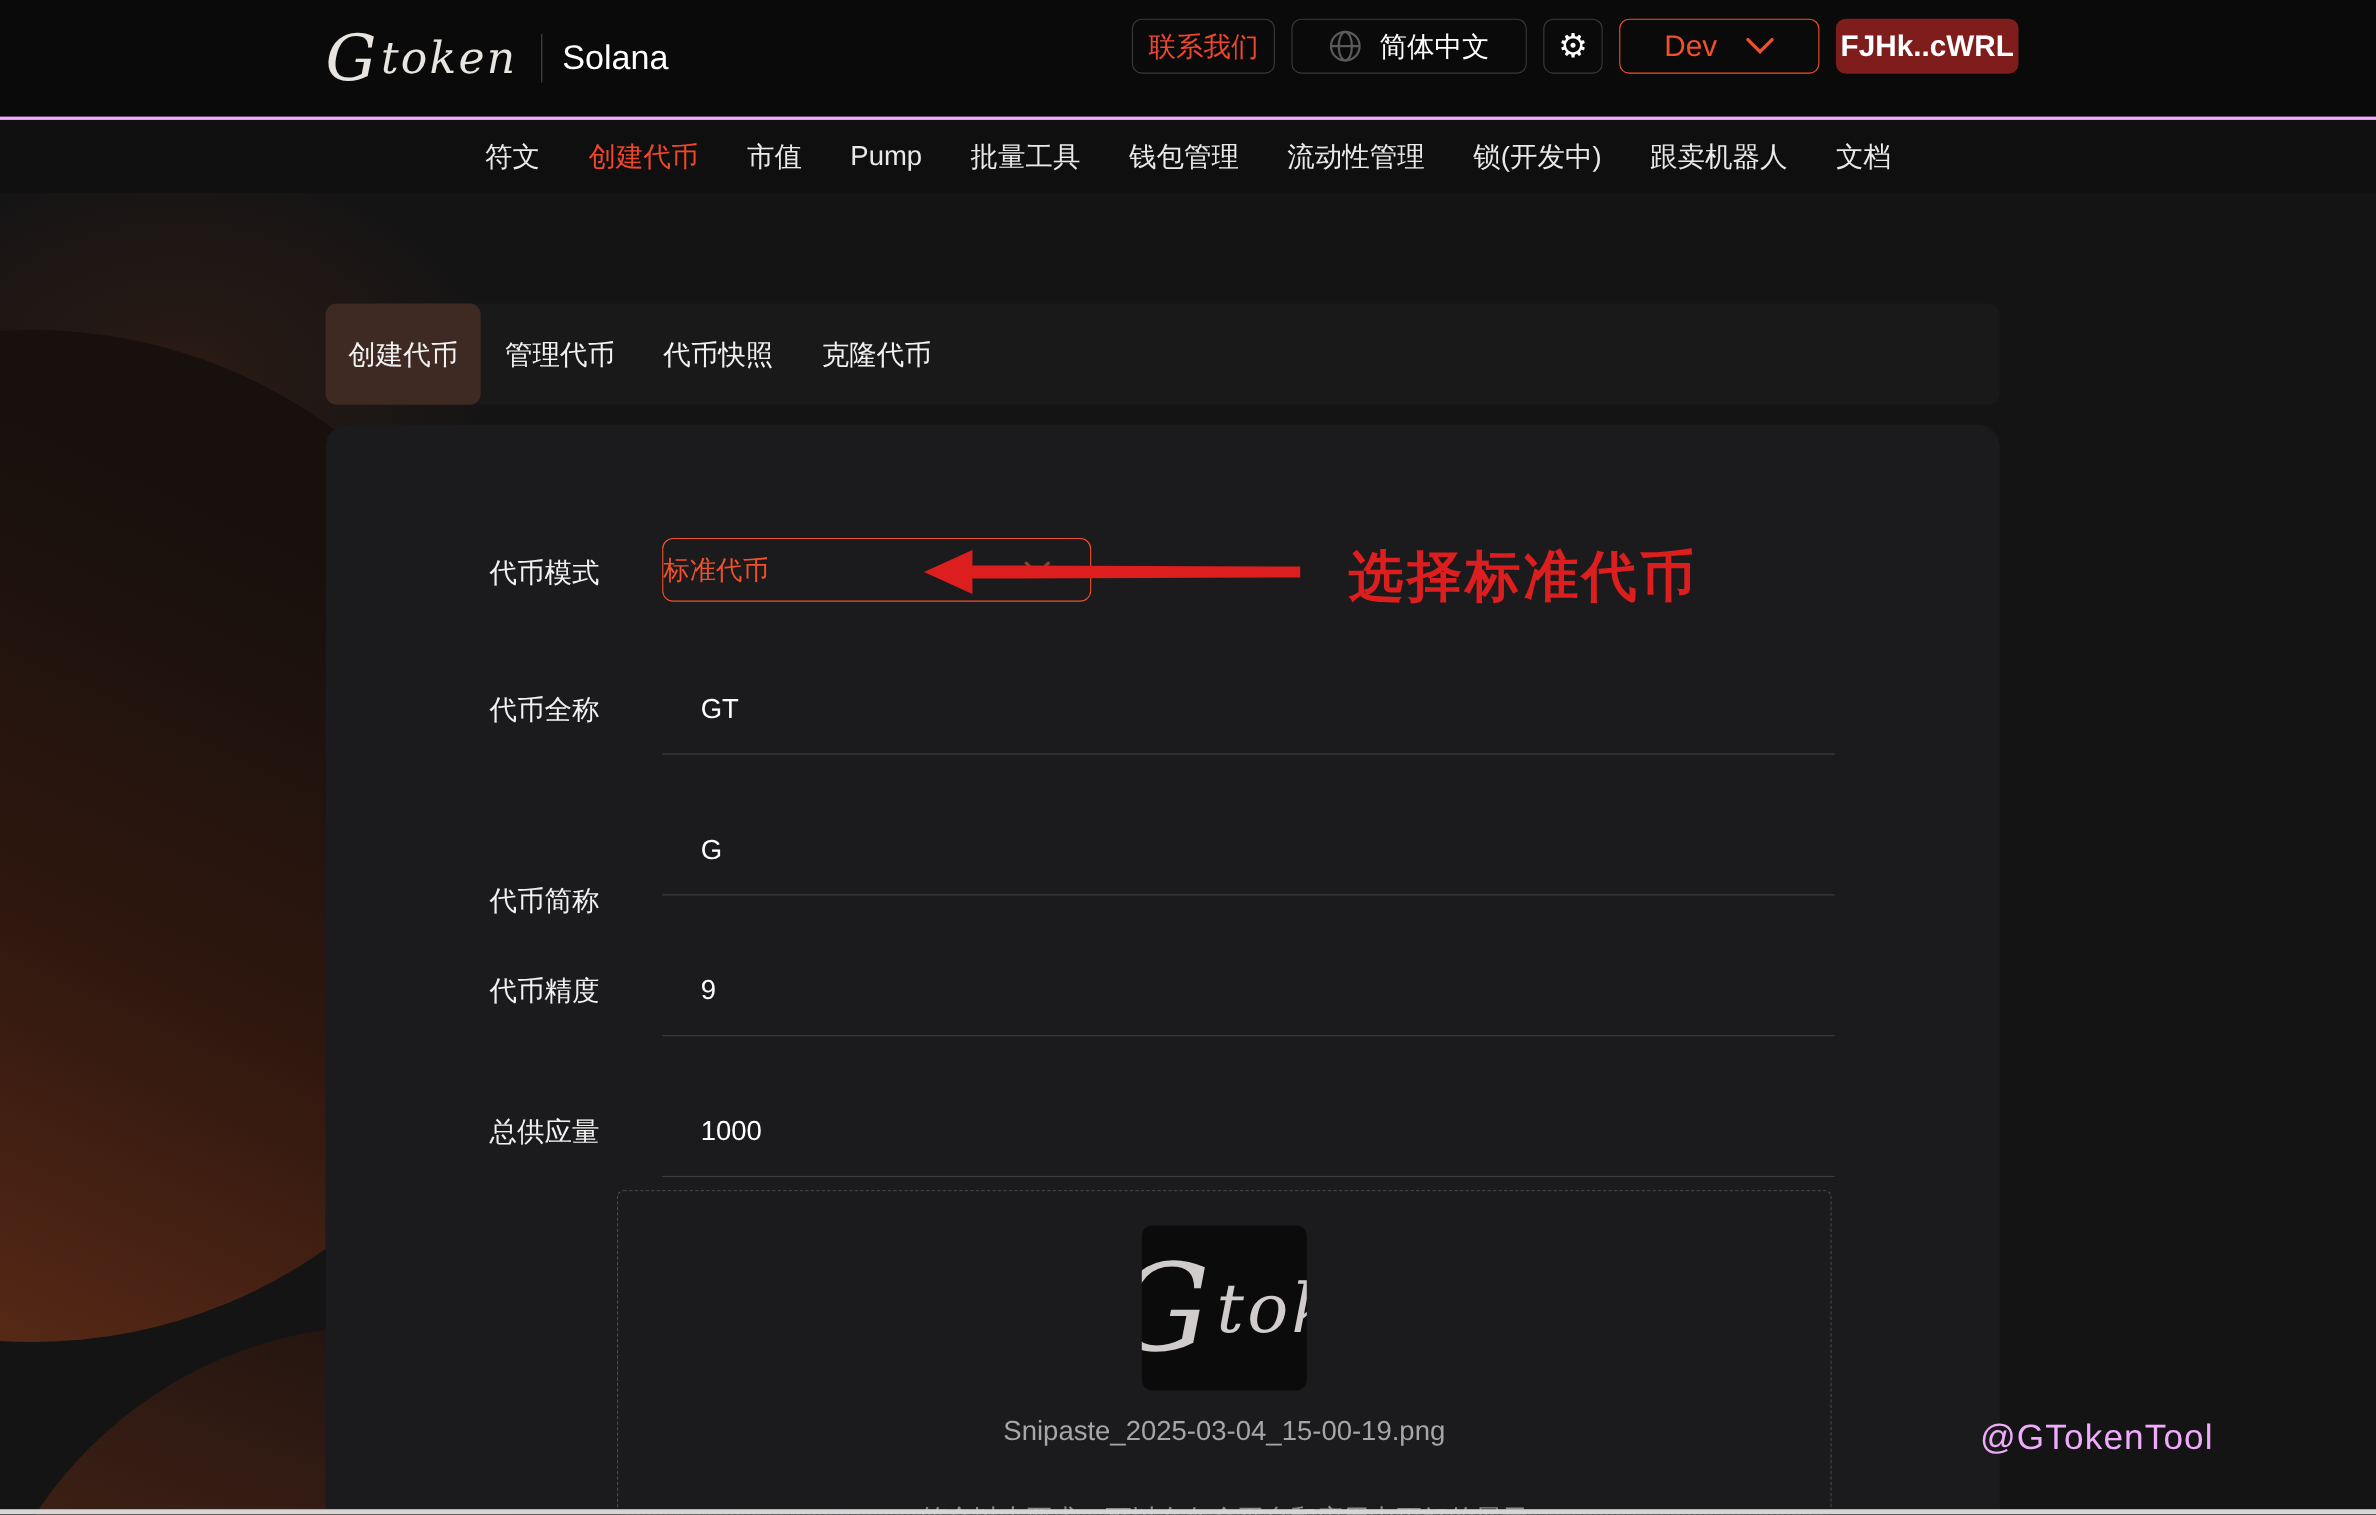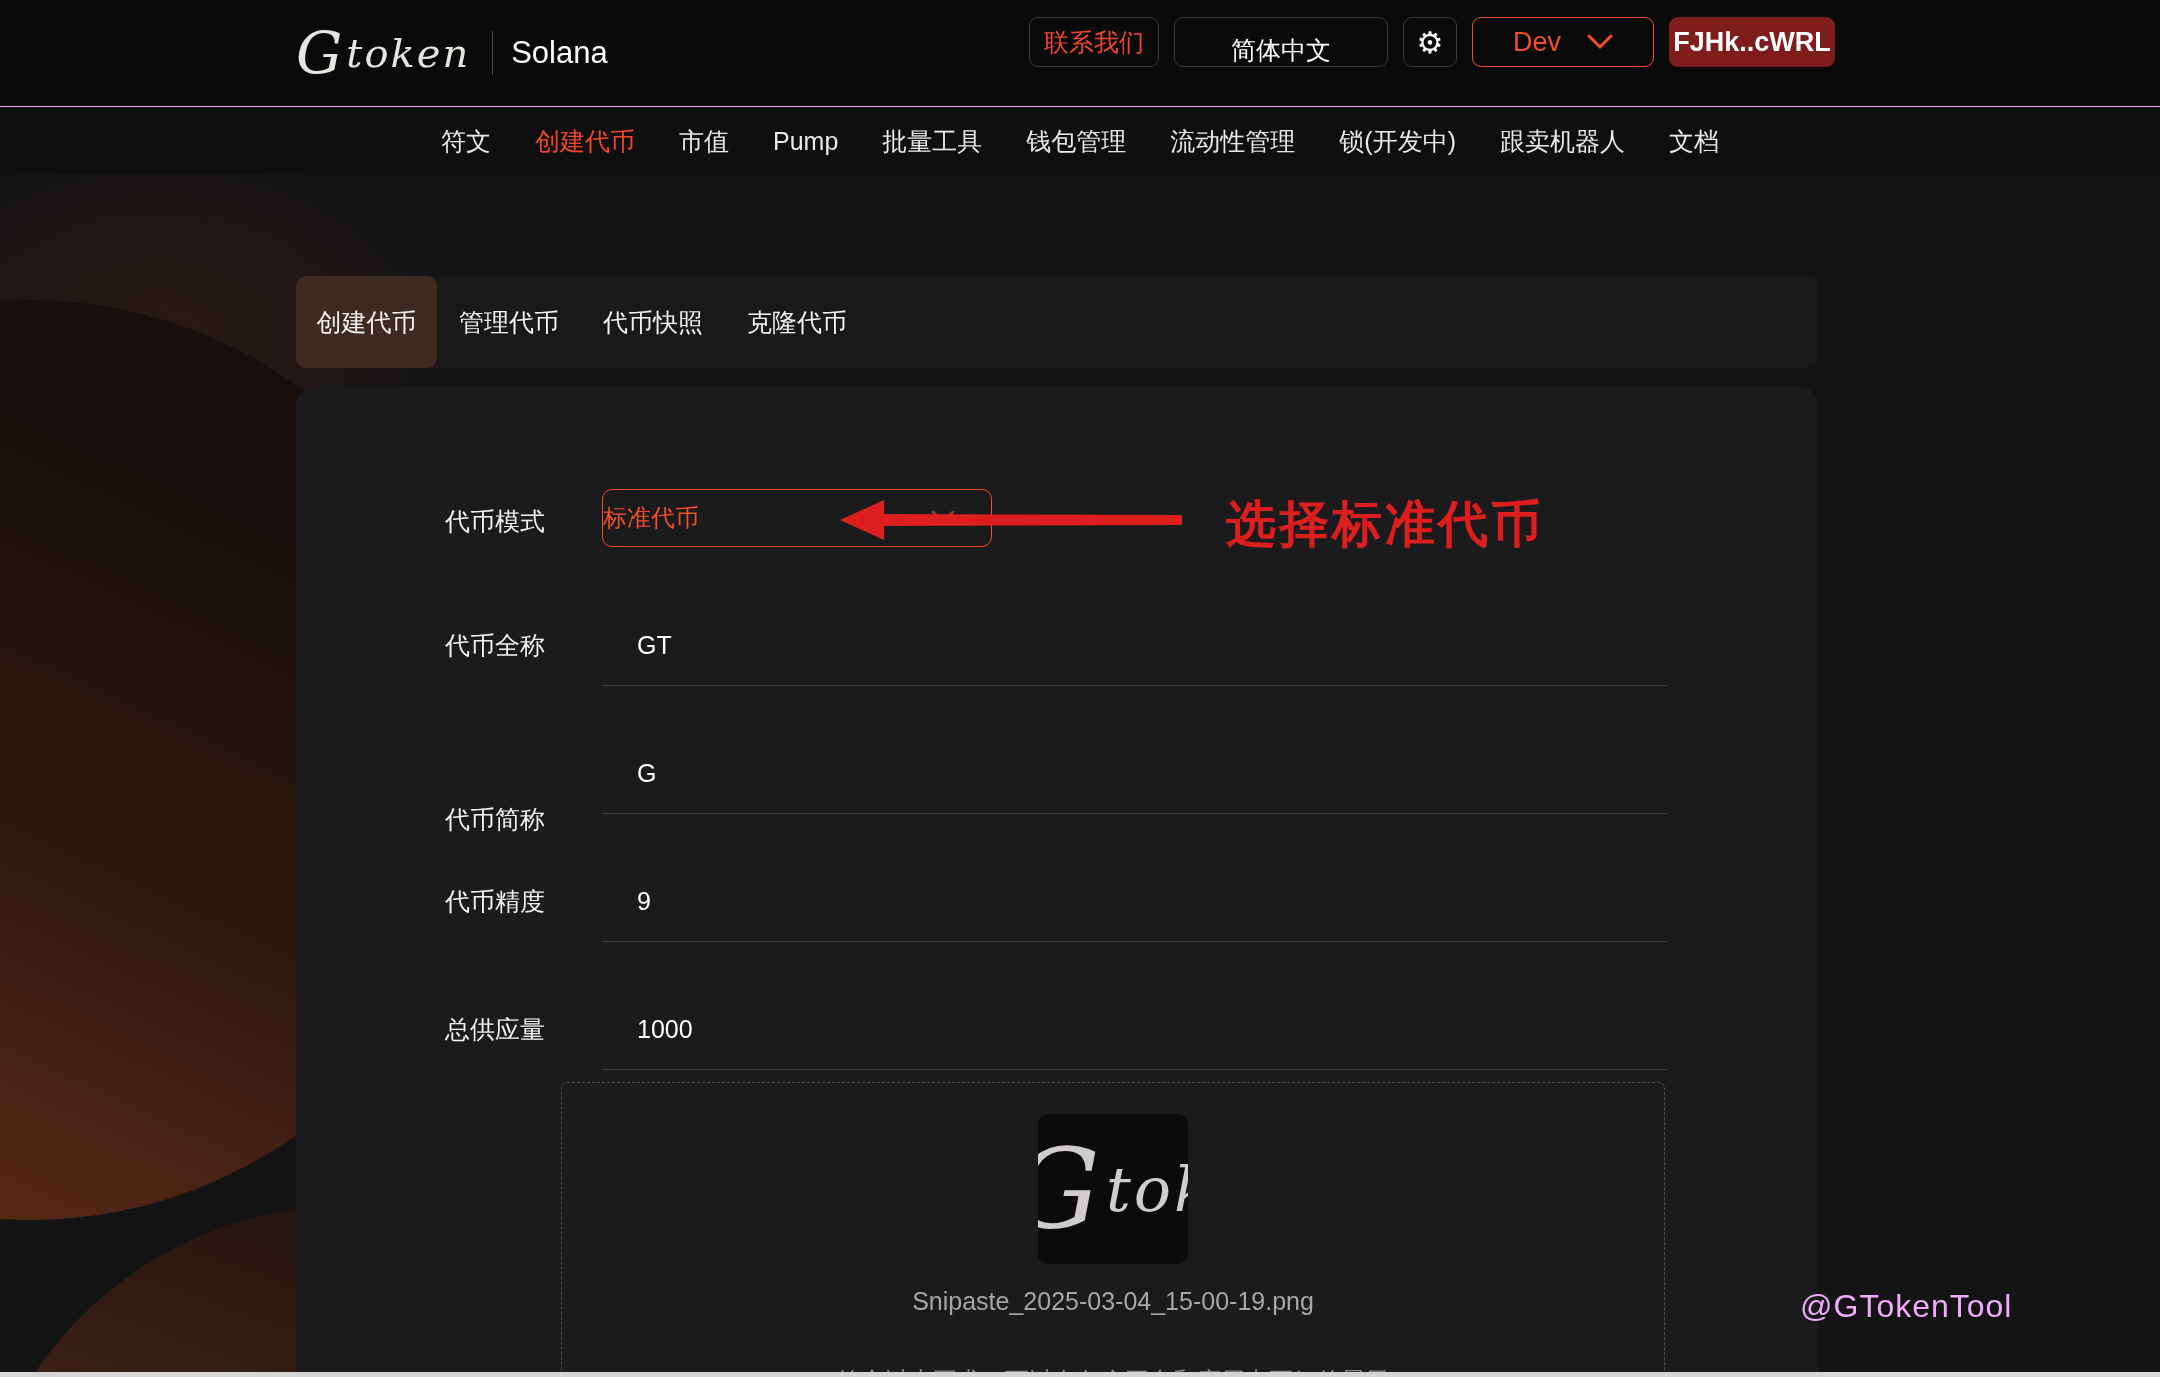--- a/index.html
+++ b/index.html
@@ -11,27 +11,27 @@
   
   .header { position:absolute; left:0; top:0; width:2160px; height:106px; background:#0a0a0b; z-index:5; }
   .logo-wrap { position:absolute; left:296px; top:0; height:106px; display:flex; align-items:center; }
   .logo-g { font-family:"DejaVu Serif", serif; font-style:italic; font-size:58px; color:#e8e4e0; font-weight:400; line-height:1; }
   .logo-script { font-family:"DejaVu Serif", serif; font-style:italic; font-size:40px; color:#e8e4e0; margin-left:4px; letter-spacing:2px; }
   .logo-divider { width:1px; height:44px; background:#4a4a4a; margin:0 18px 0 22px; }
   .logo-chain { font-size:31px; color:#fff; font-weight:400; }
   .header-actions { position:absolute; top:17px; right:325px; display:flex; align-items:center; gap:15px; height:50px;margin-left:16px; }
   .hbtn { height:50px; border:1px solid #3a3a3c; border-radius:9px; display:flex; align-items:center; justify-content:center; font-size:25px; background:transparent; cursor:pointer; }
   .btn-contact { width:130px; color:#ee4630; }
-  .btn-lang { width:214px; color:#fff; gap:16px;flex-direction:column; }
+  .btn-lang { width:214px; color:#fff; gap:16px; }
   .btn-gear { width:54px; color:#fff; font-size:30px; }
   .btn-network { width:182px; border-color:#f0502a; color:#f0502a; gap:26px; font-size:27px; }
   .btn-wallet { width:166px; background:#7f1d1d; border:none; border-radius:9px; color:#fff; font-weight:bold; font-size:27px; }
   .globe-svg, .chev-svg { display:block; }
   
-  .navbar { position:absolute; left:0; top:106px; width:2160px; height:69px; background:#0f0f10; border-top:1px solid #f0abfc; display:flex; align-items:center; justify-content:center; gap:44px; z-index:5; }
+  .navbar { position:absolute; left:0; top:106px; width:2160px; height:69px; background:#0f0f10; border-top:3px solid #f0abfc; display:flex; align-items:center; justify-content:center; gap:44px; z-index:5; }
   .nav-item { font-size:25px; color:#e9e9e9; cursor:pointer; white-space:nowrap; }
   .nav-item.active { color:#f0472b; }
   
   .blob-top { position:absolute; left:-260px; top:60px; width:840px; height:560px; border-radius:50%;
     background:radial-gradient(closest-side, rgba(62,32,18,0.55), rgba(62,32,18,0) 72%); z-index:0; }
   .disc-mid { position:absolute; left:-430px; top:300px; width:920px; height:920px; border-radius:50%;
     background:linear-gradient(205deg, #17100c 22%, #2e170e 55%, #5a2a17 88%); z-index:0; }
   .disc-bottom { position:absolute; left:-30px; top:1205px; width:760px; height:760px; border-radius:50%;
     background:linear-gradient(200deg, #241510 15%, #53291a 65%); z-index:0; }
   

